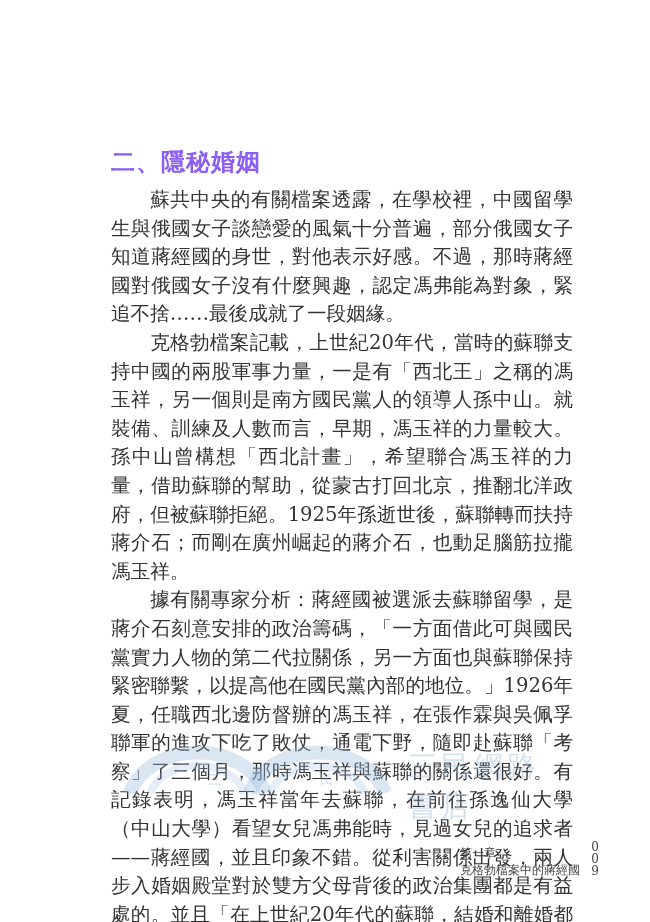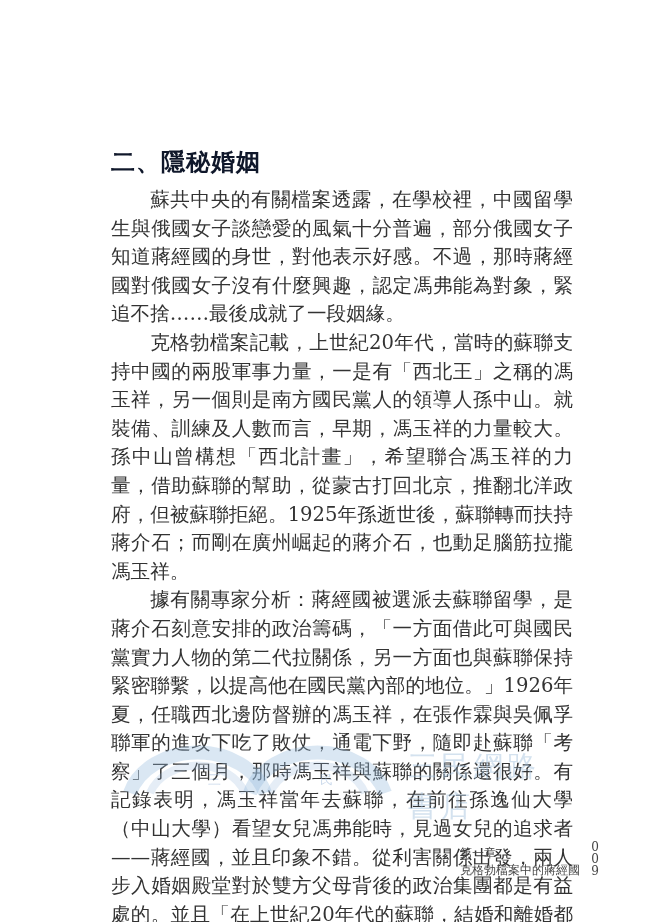--- a/index.html
+++ b/index.html
@@ -1,21 +1,21 @@
 <!DOCTYPE html>
 <html><head>
 <meta charset="utf-8">
 <style>
   html, body { margin: 0; padding: 0; background: #ffffff; }
   body { width: 650px; height: 922px; position: relative; overflow: hidden; }
   .page { position: absolute; left: 0; top: 0; width: 650px; height: 922px; background: #ffffff; }
   .heading {
     position: absolute; left: 111px; top: 146px;
     font-family: "DejaVu Sans", sans-serif; font-weight: bold;
-    font-size: 24px; color: #0f172a; letter-spacing: 1px; margin: 0;
+    font-size: 24px; color: #8b5cf6; letter-spacing: 1px; margin: 0;
   }
   .body-text {
     position: absolute; left: 111px; top: 186px; width: 462px;
     font-family: "DejaVu Serif", serif; font-size: 19.6px;
     line-height: 28.6px; color: #333;
     text-align: justify; text-justify: inter-character;
   }
   .body-text p { margin: 0; text-indent: 2em; }
   .watermark {
     position: absolute; left: 120px; top: 735px; width: 420px; height: 60px;

